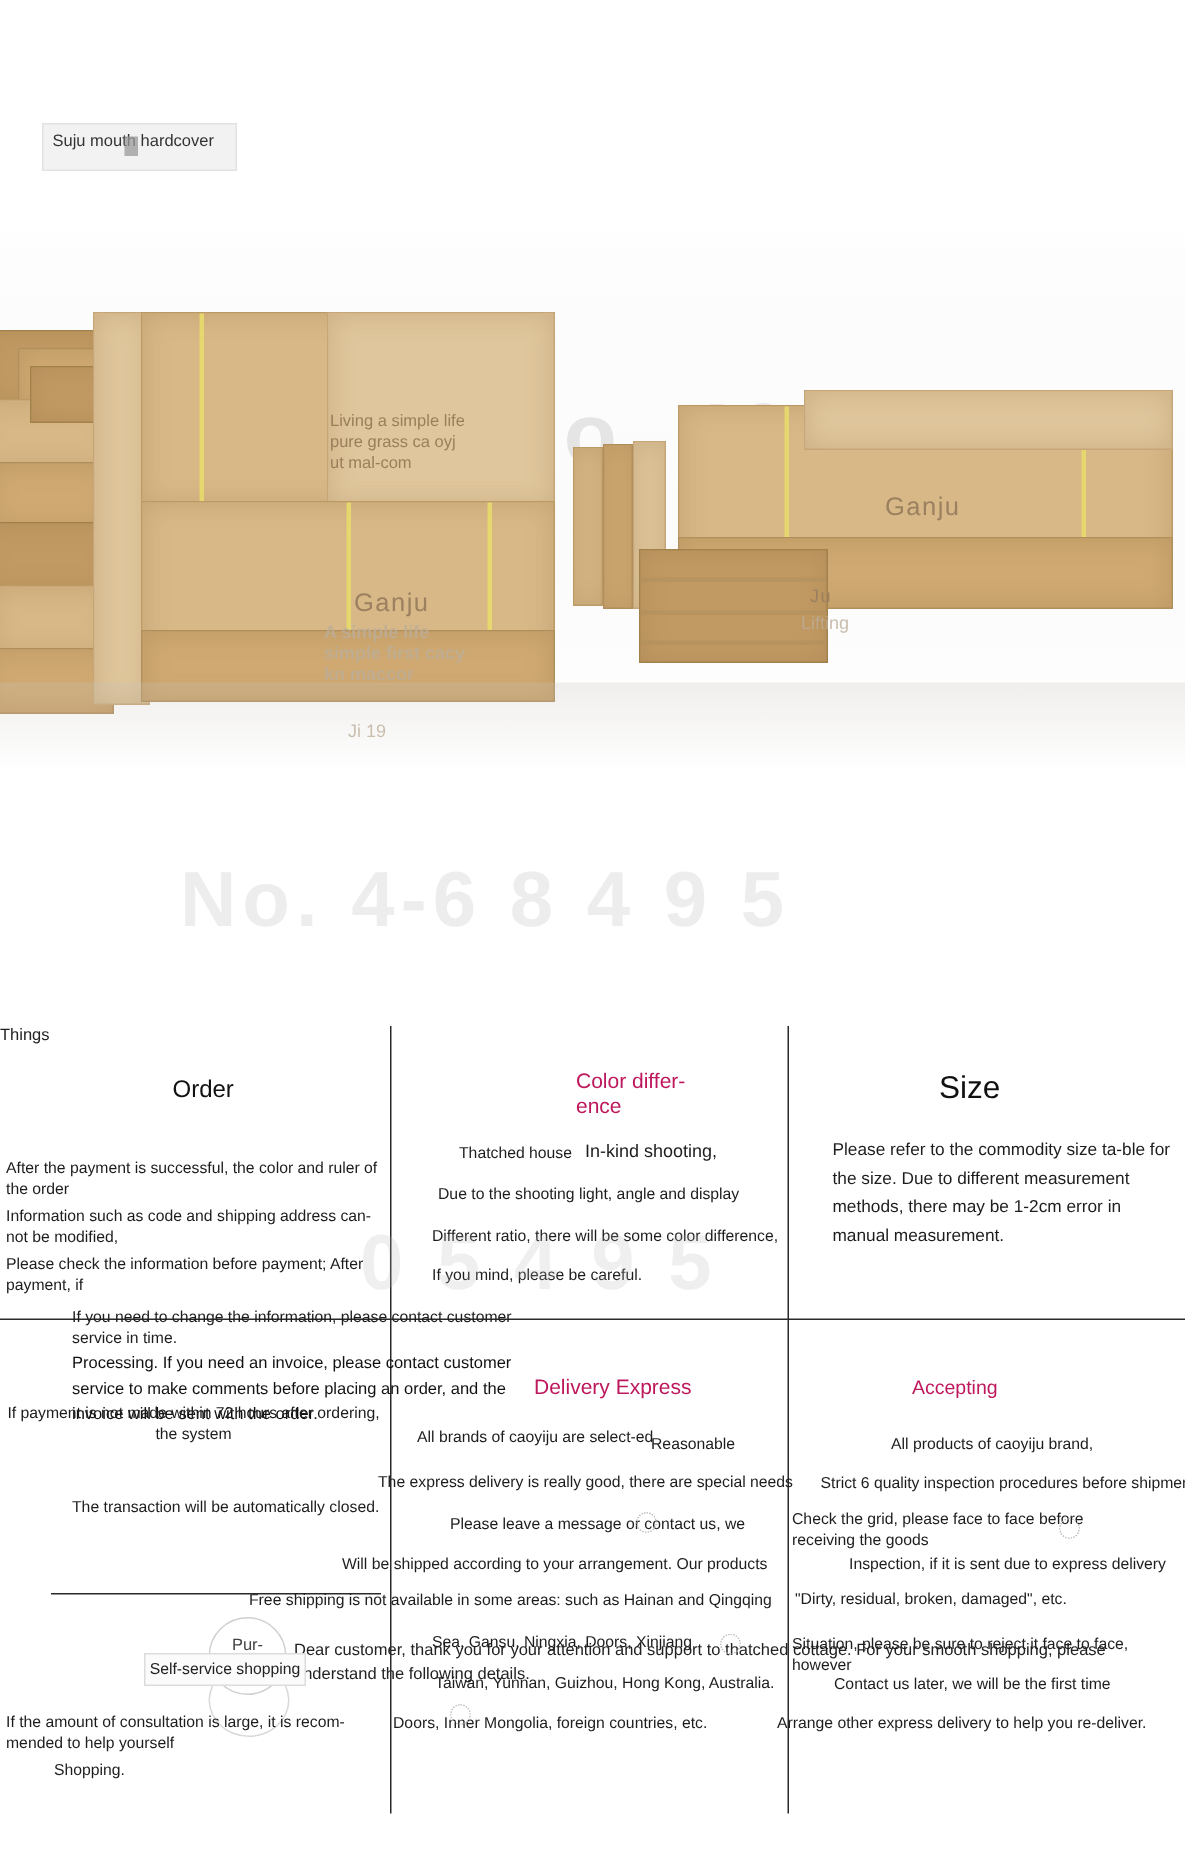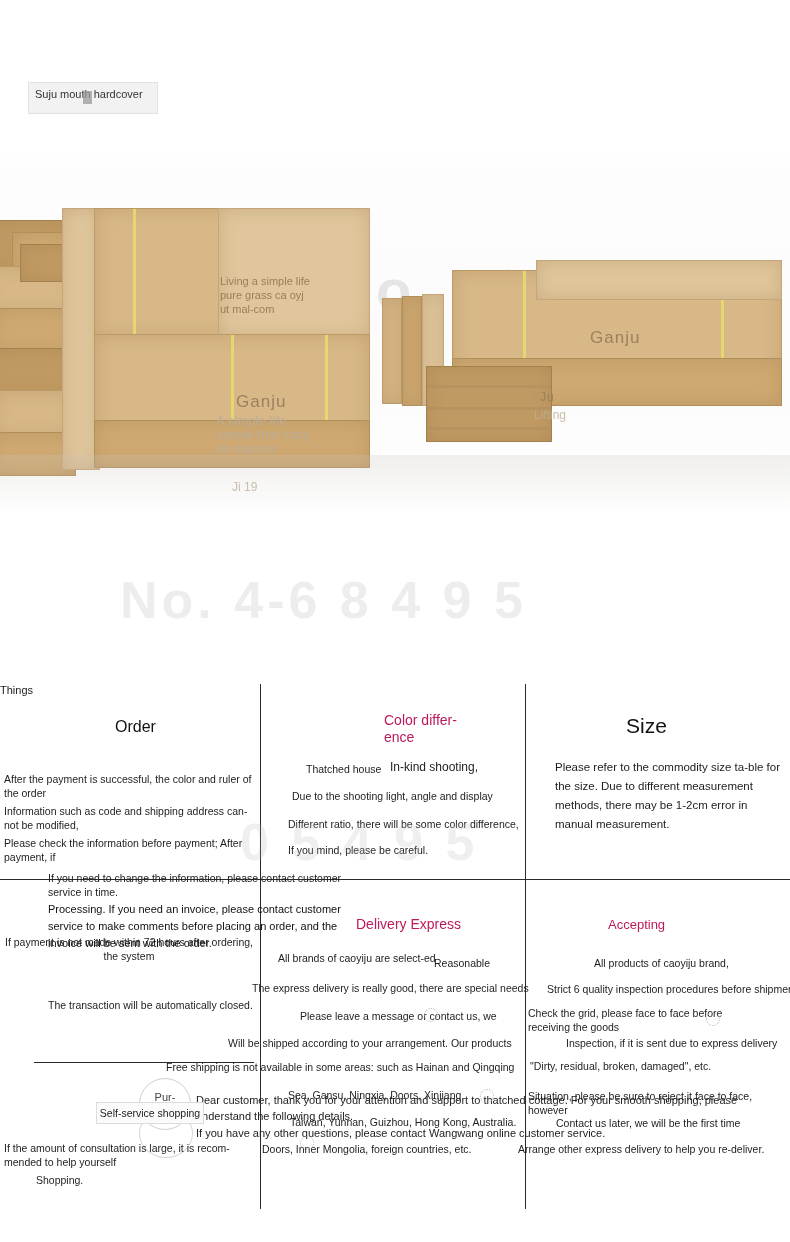--- a/index.html
+++ b/index.html
@@ -289,21 +289,20 @@
     <div class="floor-shadow"></div>
   </div>
 
   <div class="watermark wm2" style="left:120px; top:550px;">No. 4-6 8 4 9 5</div>
 </div>
 
 <div class="notice">
   <div class="circle-badge">Pur-chase</div>
   <div class="circle-badge2"></div>
   <div class="notice-line" style="left:196px; top:562px; width:590px;">Dear customer, thank you for your attention and support to thatched cottage. For your smooth shopping, please understand the following details.</div>
-  <div class="notice-line" style="left:196px; top:595px; width:590px;">If you have any other questions, please contact Wangwang online customer service.</div>
 </div>
 
 <div class="things" style="left:0px;">Things</div>
 
 <div class="grid">
   <div class="vline" style="left:260px;"></div>
   <div class="vline" style="left:525px;"></div>
   <div class="hline" style="left:0px; top:195px; width:790px;"></div>
   <div class="hline" style="left:34px; top:378px; width:220px;"></div>
 </div>

